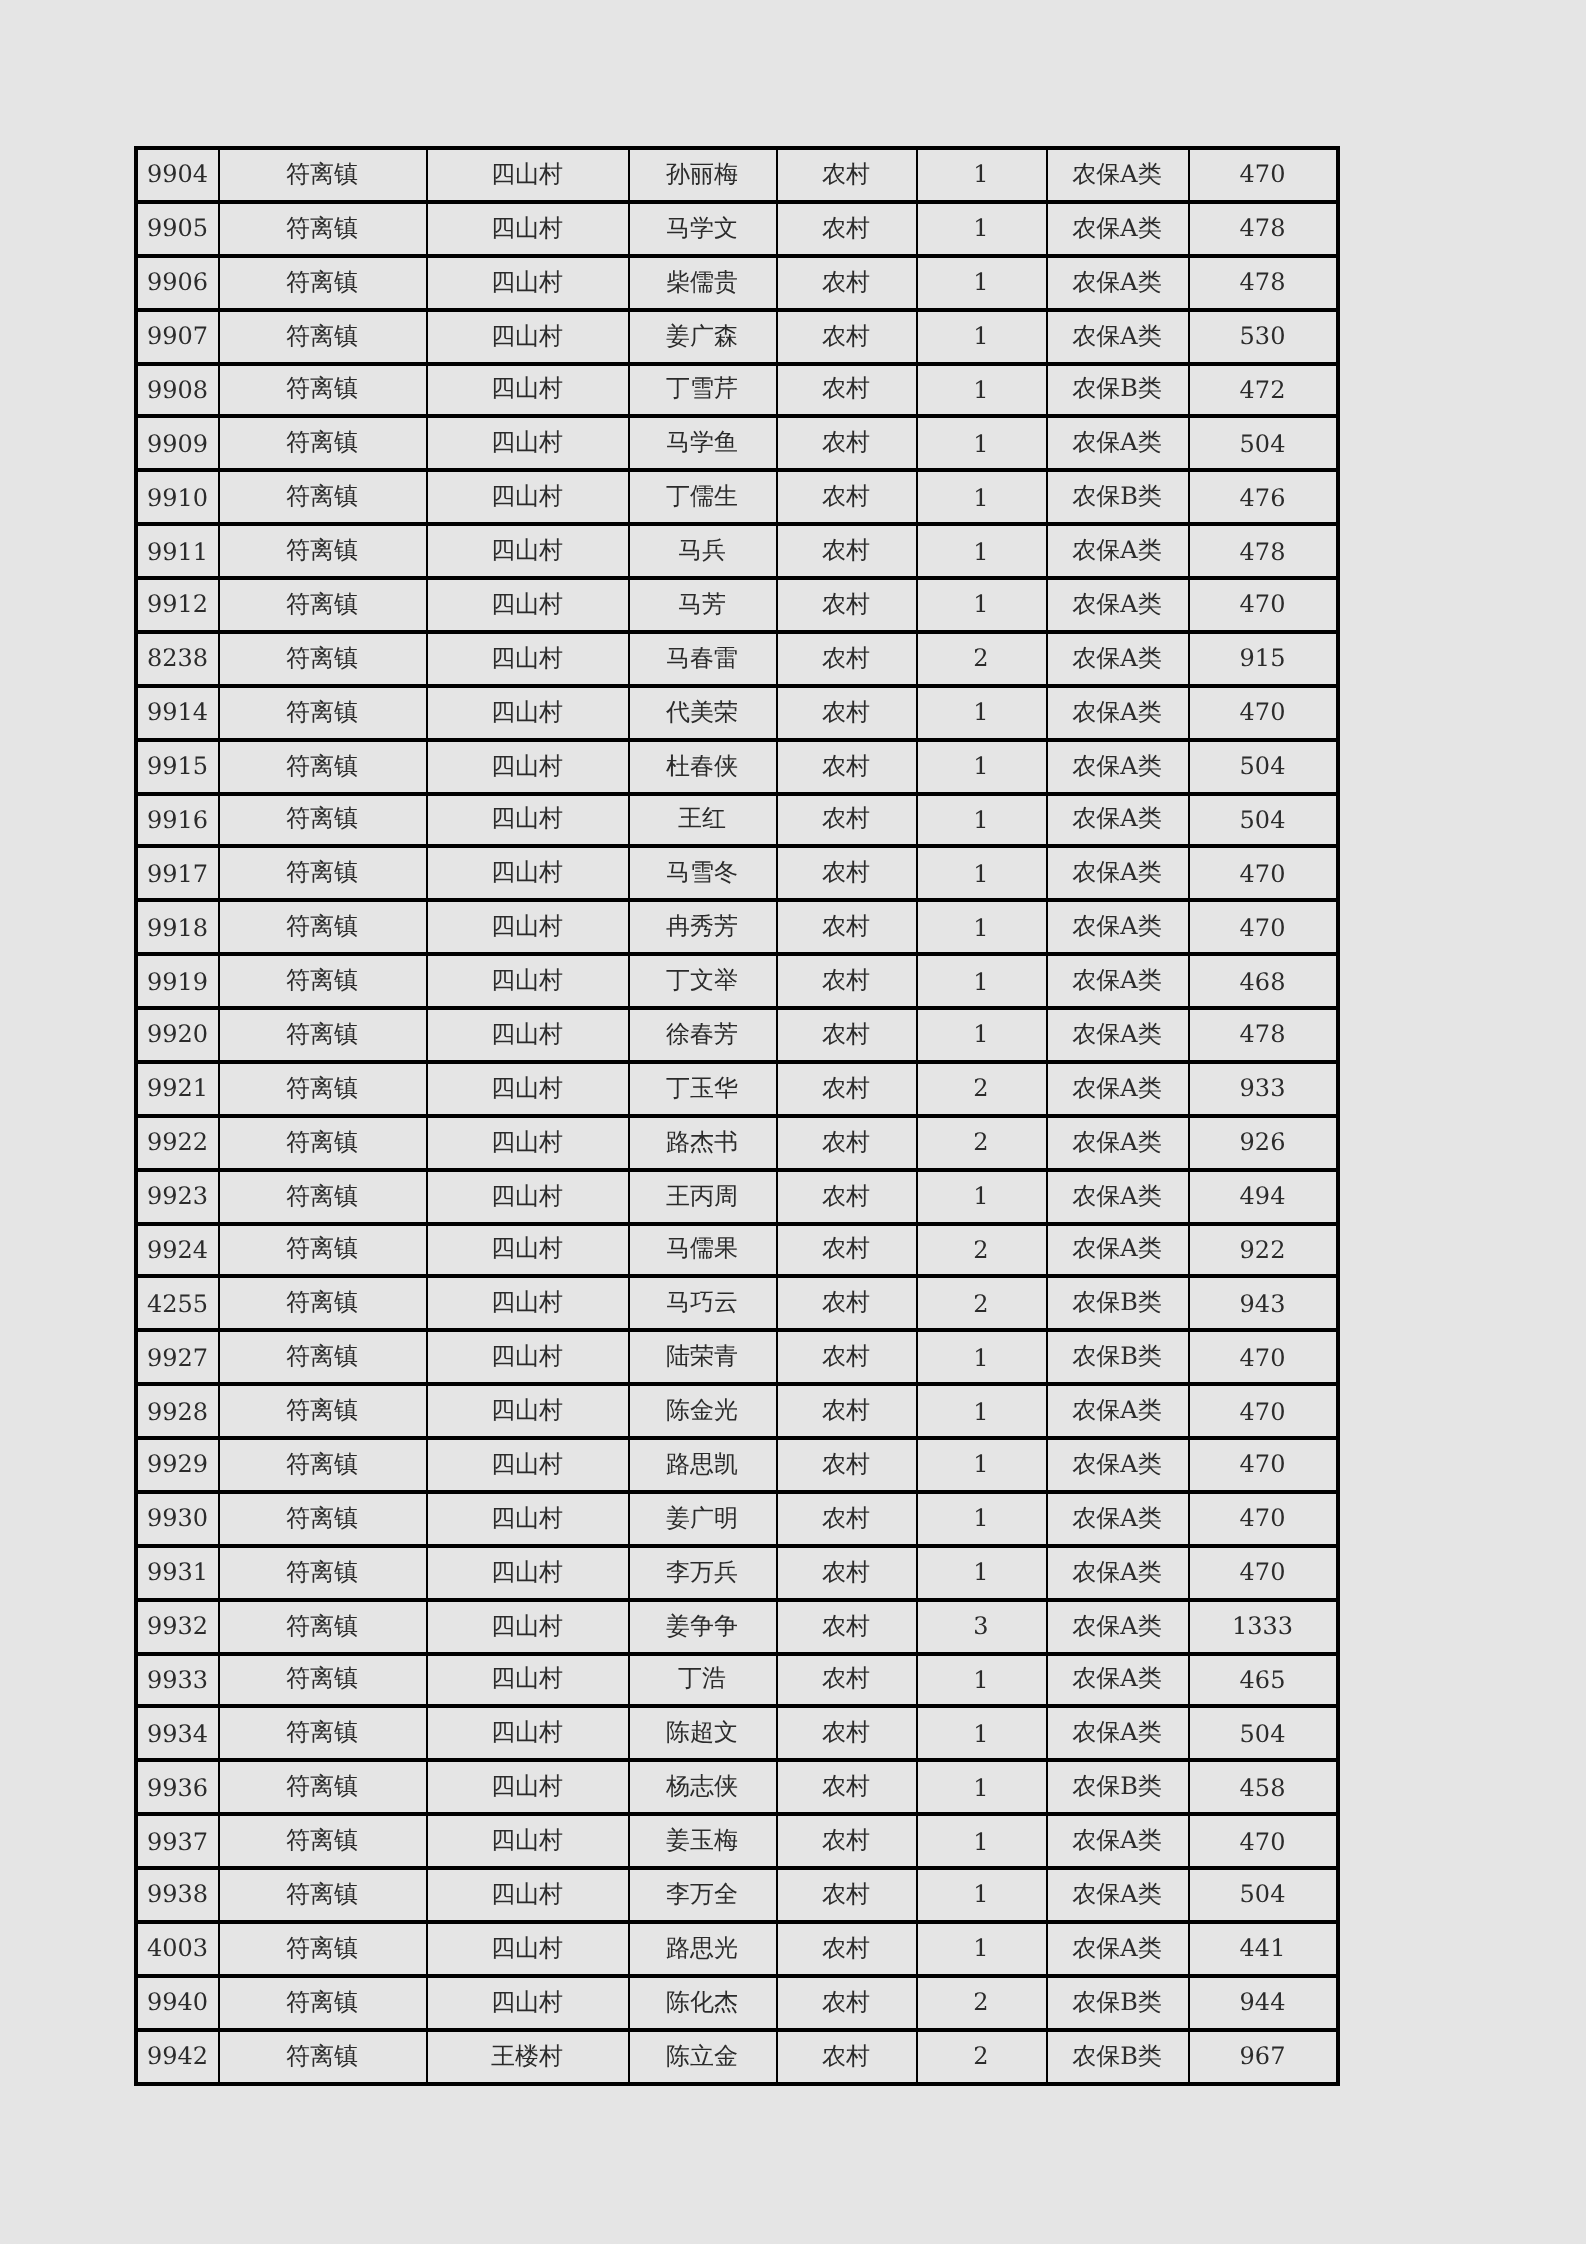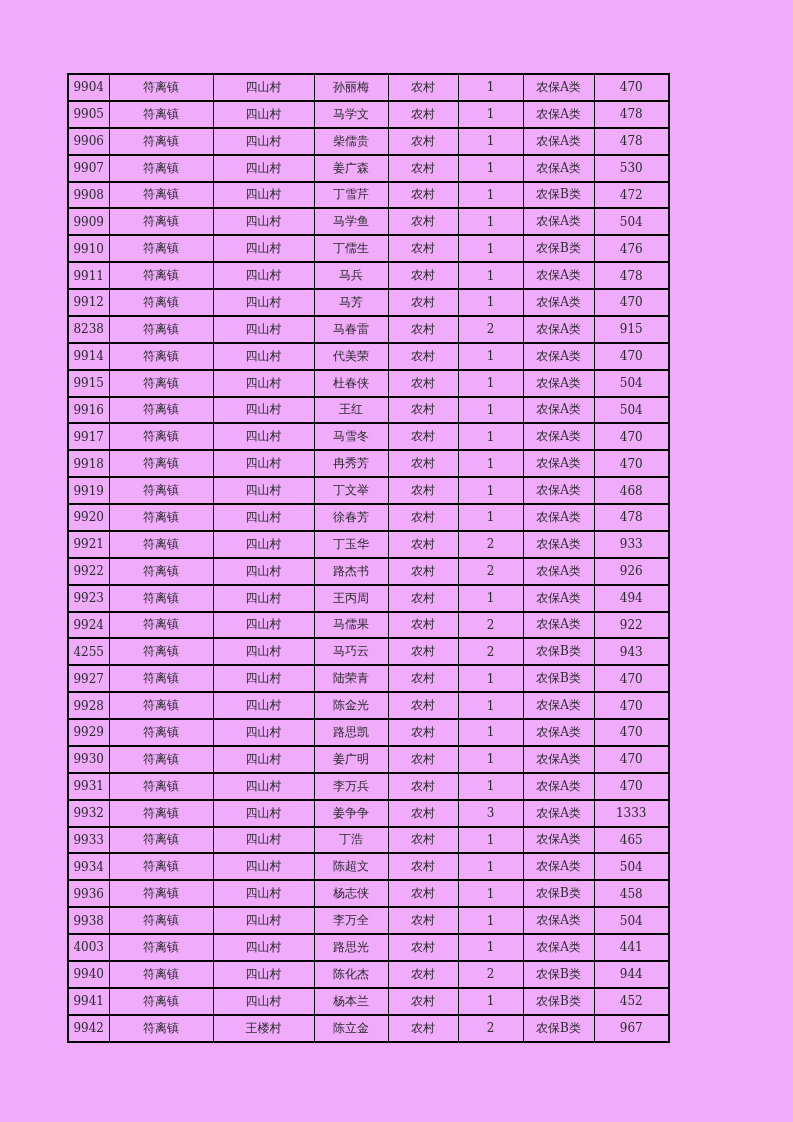--- a/index.html
+++ b/index.html
@@ -7,21 +7,21 @@
     padding: 0;
     background: #ffffff;
     width: 793px;
     height: 1122px;
     font-family: "DejaVu Serif", "Liberation Serif", serif;
   }
   .page {
     position: relative;
     width: 793px;
     height: 1122px;
-    background: #f0abfc;
+    background: #e5e5e5;
     overflow: hidden;
   }
   table.data-grid {
     position: absolute;
     left: 67px;
     top: 73px;
     width: 601px;
     height: 970px;
     border-collapse: collapse;
     table-layout: fixed;
@@ -369,20 +369,30 @@
           <td>9936</td>
           <td>符离镇</td>
           <td>四山村</td>
           <td>杨志侠</td>
           <td>农村</td>
           <td>1</td>
           <td>农保B类</td>
           <td>458</td>
         </tr>
         <tr>
+          <td>9937</td>
+          <td>符离镇</td>
+          <td>四山村</td>
+          <td>姜玉梅</td>
+          <td>农村</td>
+          <td>1</td>
+          <td>农保A类</td>
+          <td>470</td>
+        </tr>
+        <tr>
           <td>9938</td>
           <td>符离镇</td>
           <td>四山村</td>
           <td>李万全</td>
           <td>农村</td>
           <td>1</td>
           <td>农保A类</td>
           <td>504</td>
         </tr>
         <tr>
@@ -397,30 +407,20 @@
         </tr>
         <tr>
           <td>9940</td>
           <td>符离镇</td>
           <td>四山村</td>
           <td>陈化杰</td>
           <td>农村</td>
           <td>2</td>
           <td>农保B类</td>
           <td>944</td>
-        </tr>
-        <tr>
-          <td>9941</td>
-          <td>符离镇</td>
-          <td>四山村</td>
-          <td>杨本兰</td>
-          <td>农村</td>
-          <td>1</td>
-          <td>农保B类</td>
-          <td>452</td>
         </tr>
         <tr>
           <td>9942</td>
           <td>符离镇</td>
           <td>王楼村</td>
           <td>陈立金</td>
           <td>农村</td>
           <td>2</td>
           <td>农保B类</td>
           <td>967</td>

